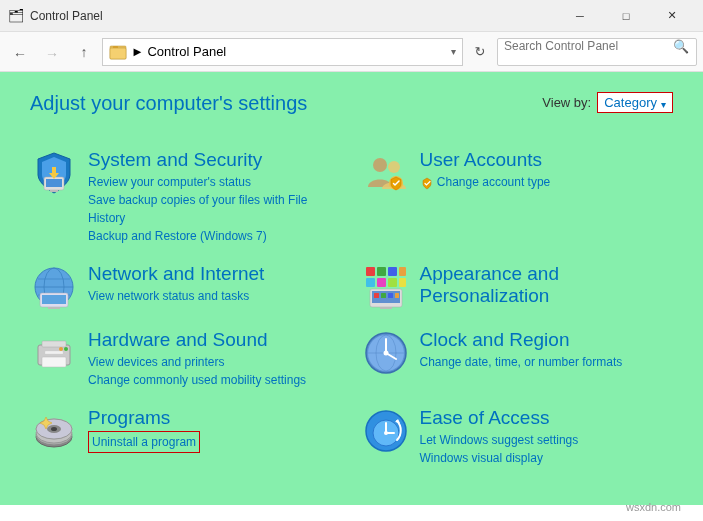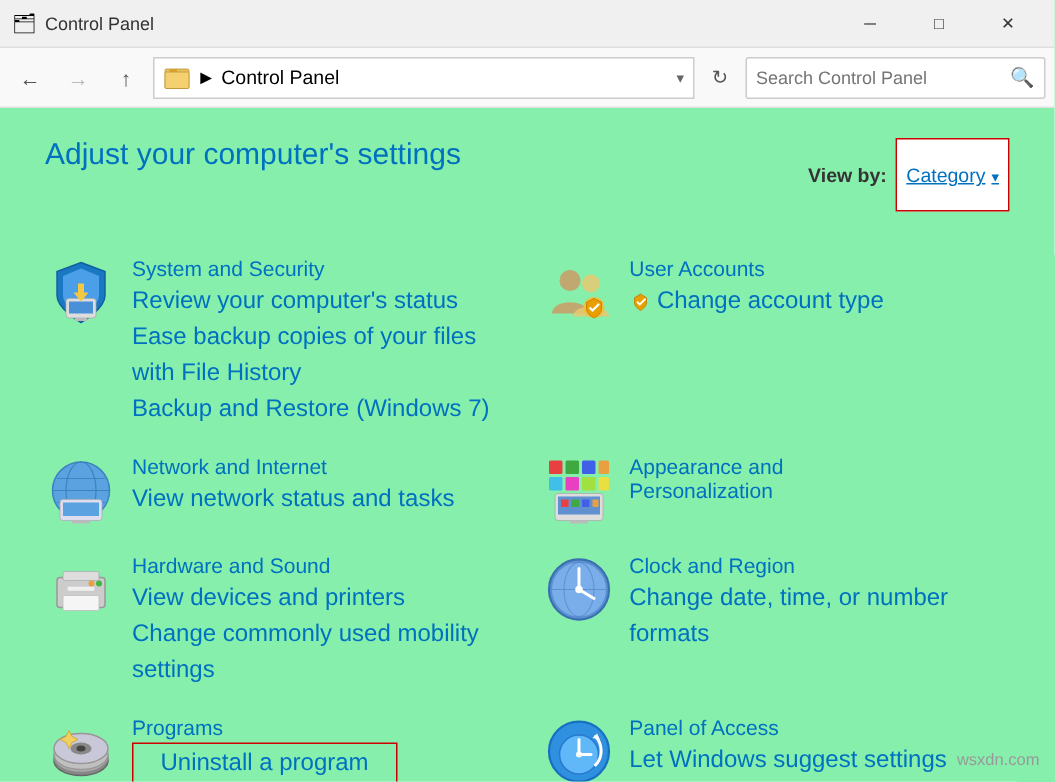--- a/index.html
+++ b/index.html
@@ -113,21 +113,21 @@
       border: 1px solid transparent;
       background: transparent;
     }
 
     .search-box {
       height: 28px;
       width: 200px;
       border: 1px solid #ccc;
       background: #fff;
       display: flex;
-      align-items: center;
+      align-items: flex-start;
       padding: 0 6px;
       border-radius: 2px;
     }
     .search-input {
       border: none;
       outline: none;
       font-size: 12px;
       color: #888;
       flex: 1;
       background: transparent;
@@ -155,33 +155,31 @@
     .view-by {
       display: flex;
       align-items: center;
       justify-content: flex-end;
       margin-bottom: 16px;
       font-size: 13px;
       color: #333;
     }
     .view-label {
       margin-right: 6px;
-      font-weight: bold;
     }
     .view-dropdown {
       display: flex;
       align-items: flex-end;
       border: 1.5px solid #cc0000;
-      padding: 16px 6px;
+      padding: 2px 6px;
       cursor: pointer;
       color: #0070c0;
       font-size: 13px;
       background: #fff;
       gap: 4px;
-      text-decoration: underline;
     }
     .view-dropdown-arrow {
       font-size: 10px;
       color: #0070c0;
     }
 
     
     .categories-grid {
       display: grid;
       grid-template-columns: 1fr 1fr;
@@ -198,49 +196,49 @@
       width: 48px;
       height: 48px;
       flex-shrink: 0;
       display: flex;
       align-items: center;
       justify-content: center;
     }
     .category-text {}
     .category-title {
       color: #0070c0;
-      font-size: 14px;
+      font-size: 19px;
       font-weight: 400;
       cursor: pointer;
       margin-bottom: 2px;
     }
     .category-link {
       color: #0070c0;
-      font-size: 16px;
+      font-size: 12px;
       cursor: pointer;
       display: block;
       line-height: 1.5;
     }
     .category-link.highlighted {
       border: 1.5px solid #cc0000;
       display: inline-block;
-      padding: 1px 18px;
+      padding: 1px 3px;
     }
 
     
     .icon-svg {
       width: 48px;
       height: 48px;
     }
 
     
     .watermark {
       position: fixed;
       bottom: 8px;
-      right: 10px;
+      right: 22px;
       font-size: 11px;
       color: #999;
       font-family: Arial, sans-serif;
     }
   </style>
 </head>
 <body>
 
 <div class="title-bar">
   <span class="title-bar-icon">🗂</span>
@@ -300,21 +298,21 @@
           <rect x="14" y="28" width="20" height="13" rx="2" fill="#ddd" stroke="#aaa" stroke-width="0.5"></rect>
           <rect x="16" y="30" width="16" height="8" fill="#4a90d9"></rect>
           <rect x="20" y="41" width="8" height="2" fill="#bbb"></rect>
 
           <path d="M22 18 L26 18 L26 24 L29 24 L24 30 L19 24 L22 24 Z" fill="#f5c842"></path>
         </svg>
       </div>
       <div class="category-text">
         <div class="category-title">System and Security</div>
         <span class="category-link">Review your computer's status</span>
-        <span class="category-link">Ease backup copies of your files with File History</span>
+        <span class="category-link">Save backup copies of your files with File History</span>
         <span class="category-link">Backup and Restore (Windows 7)</span>
       </div>
     </div>
 
     <div class="category-item">
       <div class="category-icon">
         <svg class="icon-svg" viewBox="0 0 48 48">
 
           <circle cx="18" cy="16" r="7" fill="#c0a870"></circle>
           <path d="M6 38 C6 28 30 28 30 38" fill="#c0a870"></path>
@@ -464,21 +462,21 @@
 
           <line x1="24" y1="26" x2="24" y2="16" stroke="#fff" stroke-width="2" stroke-linecap="round"></line>
           <line x1="24" y1="26" x2="32" y2="26" stroke="#fff" stroke-width="2" stroke-linecap="round"></line>
           <circle cx="24" cy="26" r="2" fill="#fff"></circle>
 
           <path d="M35 14 C40 19 40 28 35 33" fill="none" stroke="#fff" stroke-width="2" stroke-linecap="round"></path>
           <polygon points="36,12 38,16 33,15" fill="#fff"></polygon>
         </svg>
       </div>
       <div class="category-text">
-        <div class="category-title">Panel of Access</div>
+        <div class="category-title">Ease of Access</div>
         <span class="category-link">Let Windows suggest settings</span>
         <span class="category-link">Windows visual display</span>
       </div>
     </div>
 
   </div>
 </div>
 
 <div class="watermark">wsxdn.com</div>
 

